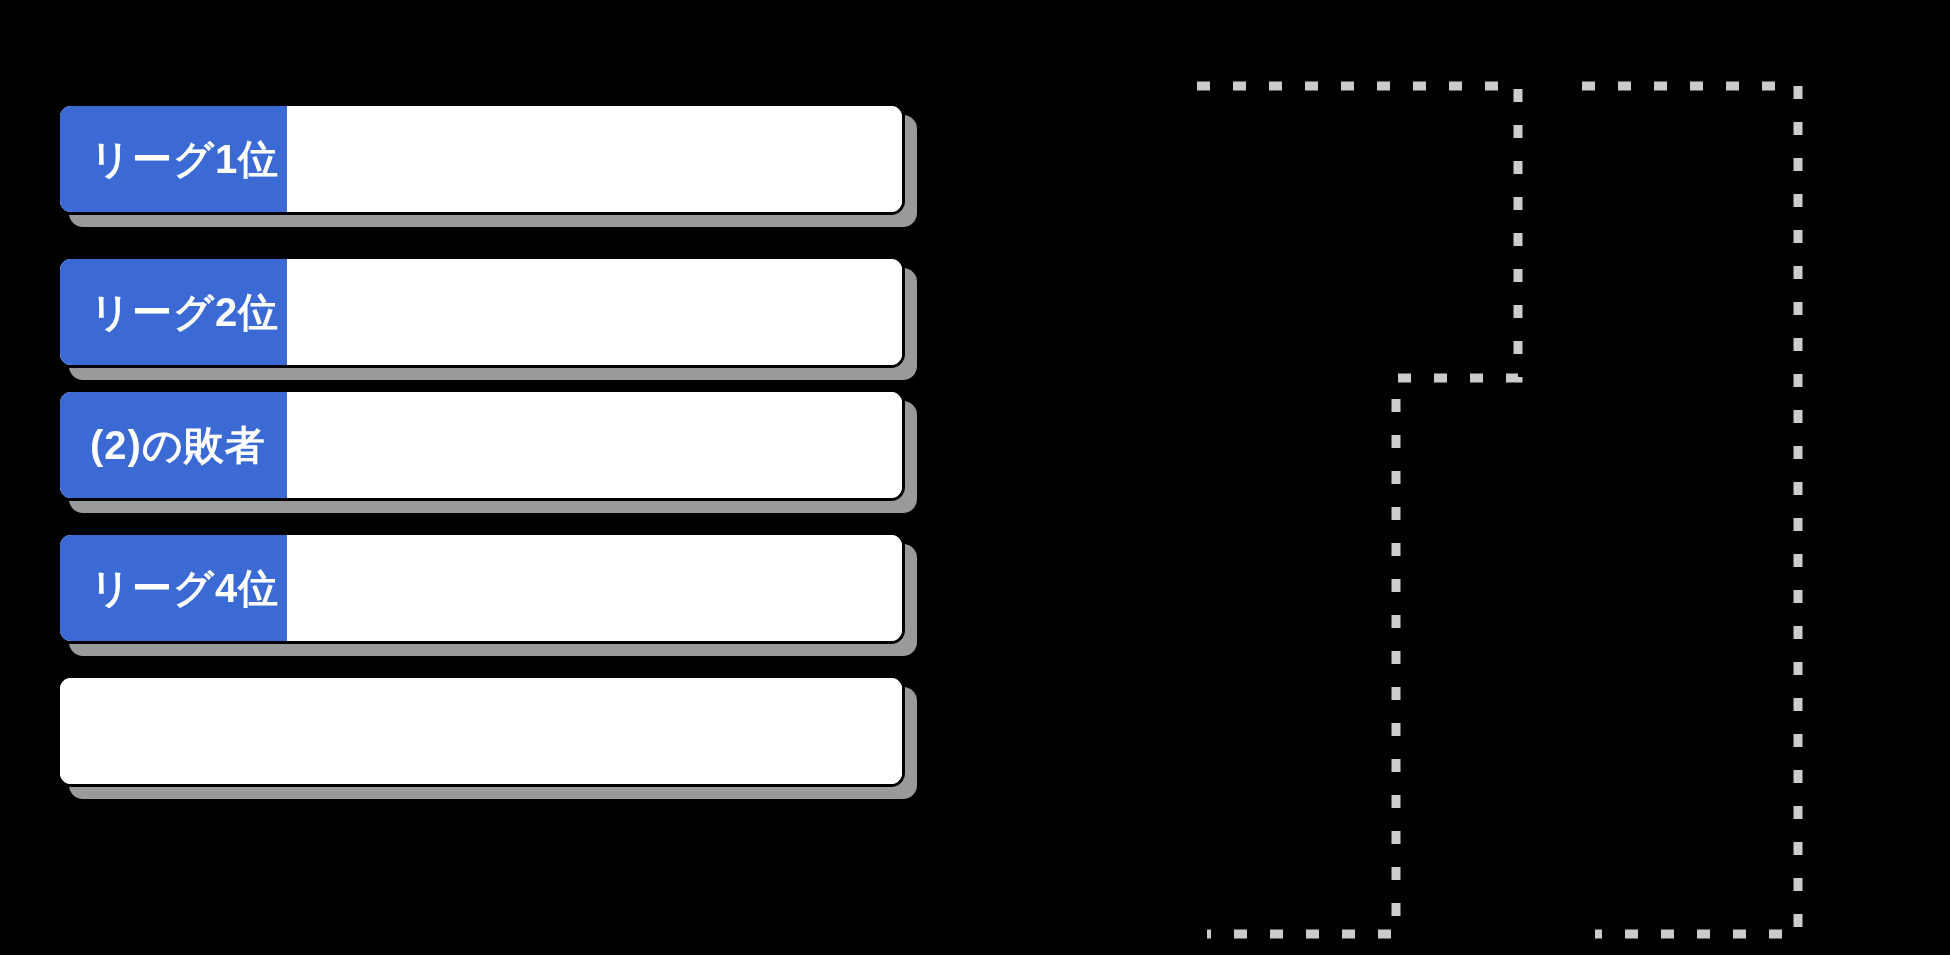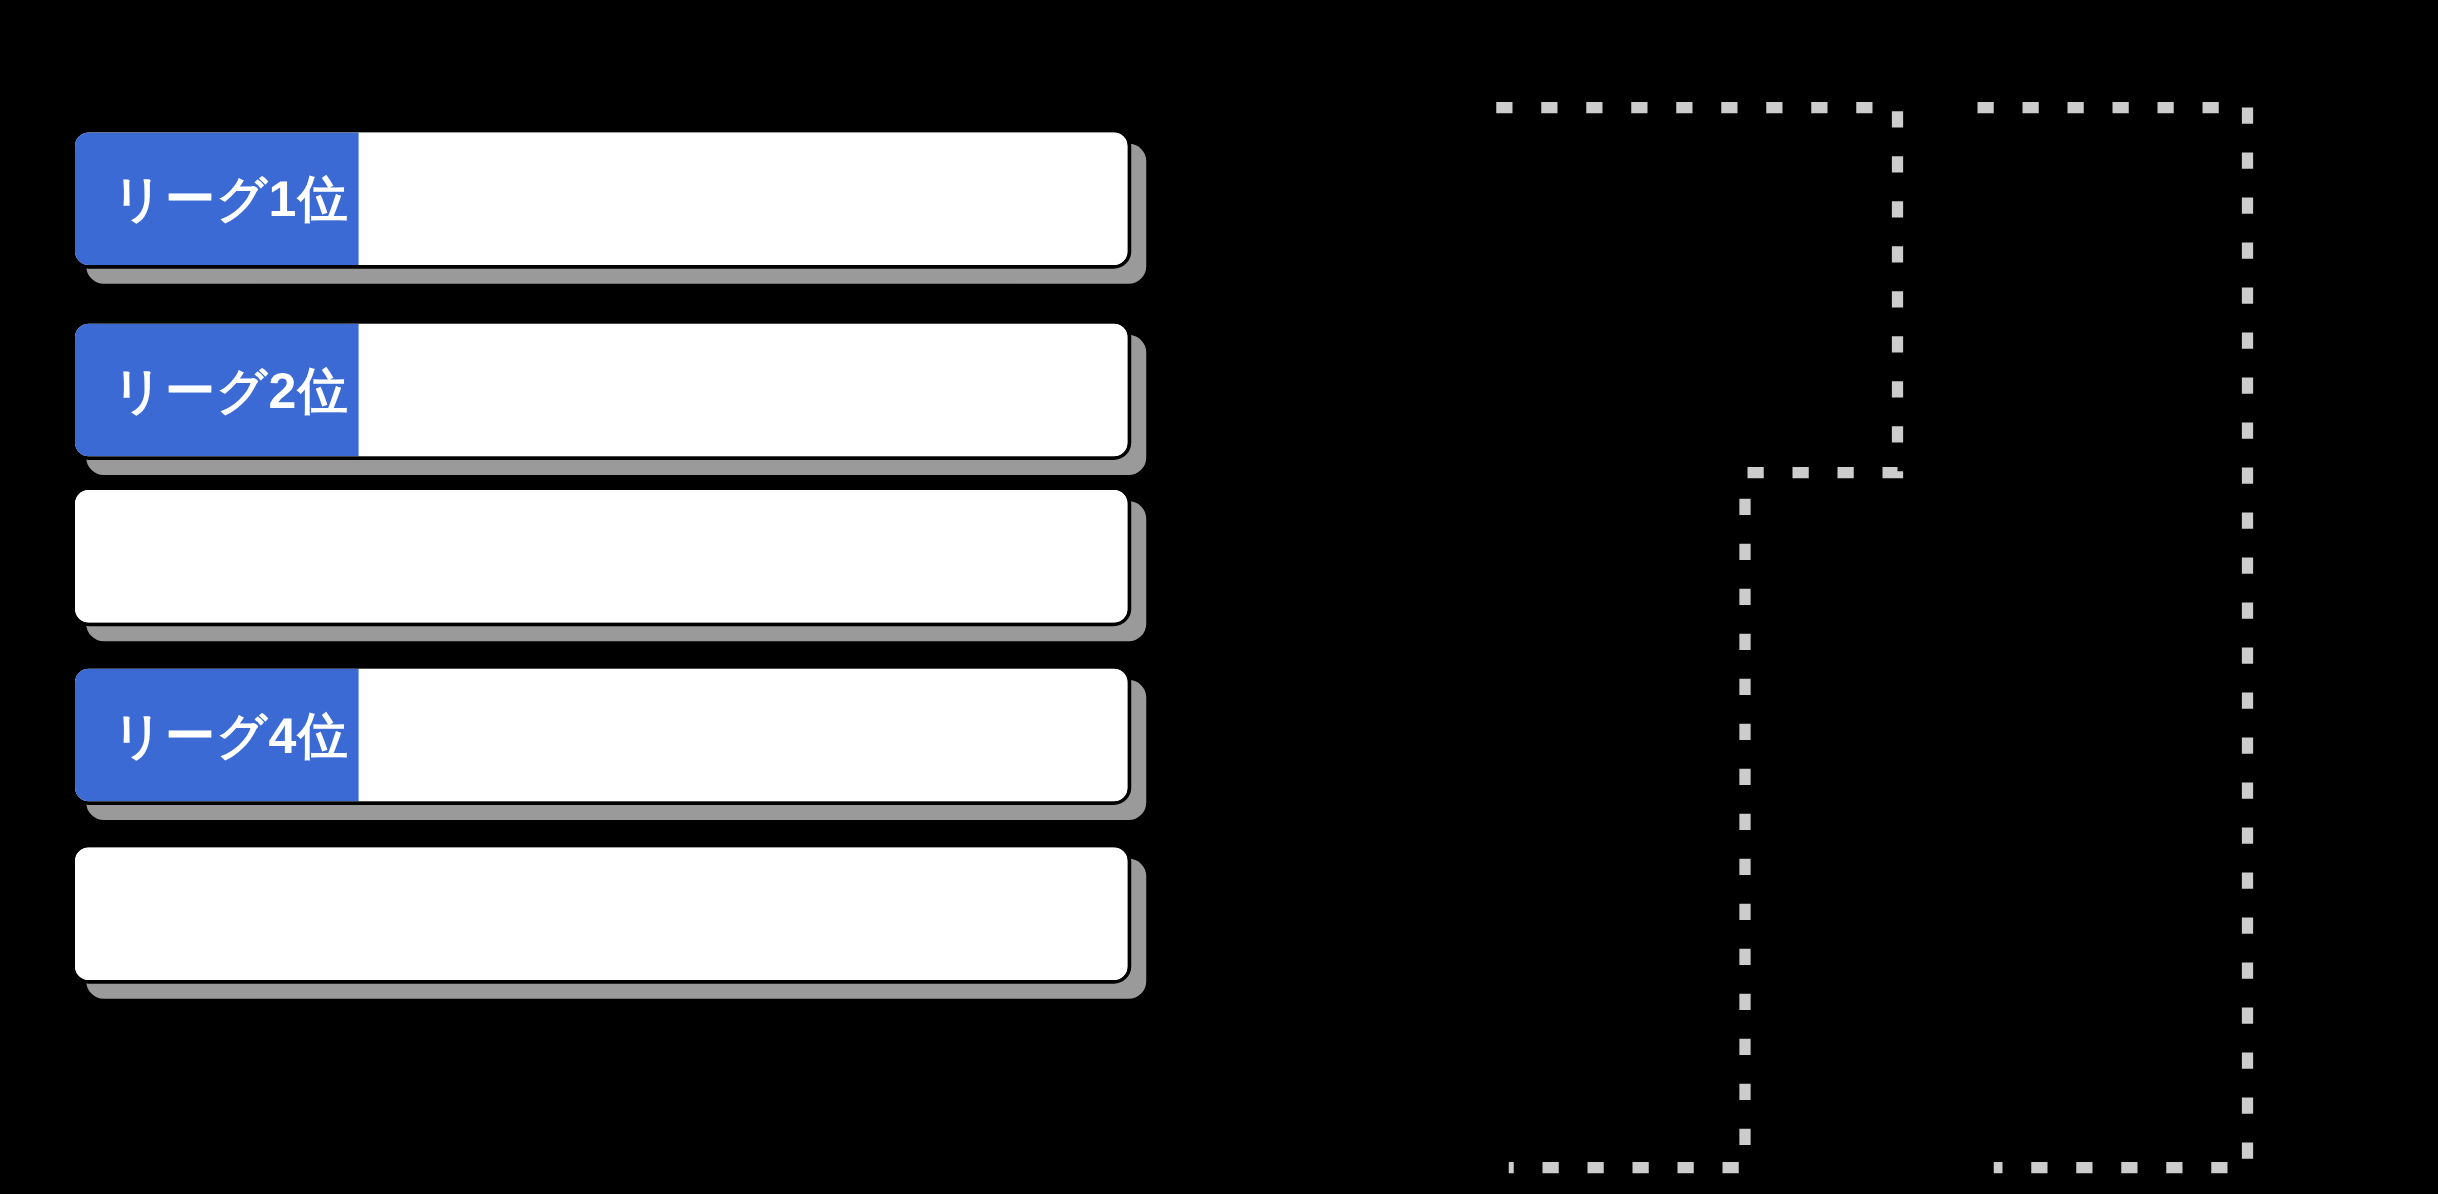--- a/index.html
+++ b/index.html
@@ -78,20 +78,23 @@
   </div>
 
   <div class="slot r2">
     <div class="slot-label">
       <span>リーグ2位</span>
     </div>
     <div class="slot-body"></div>
   </div>
 
   <div class="slot r3">
+    <div class="slot-label">
+      <span>(2)の敗者</span>
+    </div>
     <div class="slot-body"></div>
   </div>
 
   <div class="slot r4">
     <div class="slot-label">
       <span>リーグ4位</span>
     </div>
     <div class="slot-body"></div>
   </div>
 

